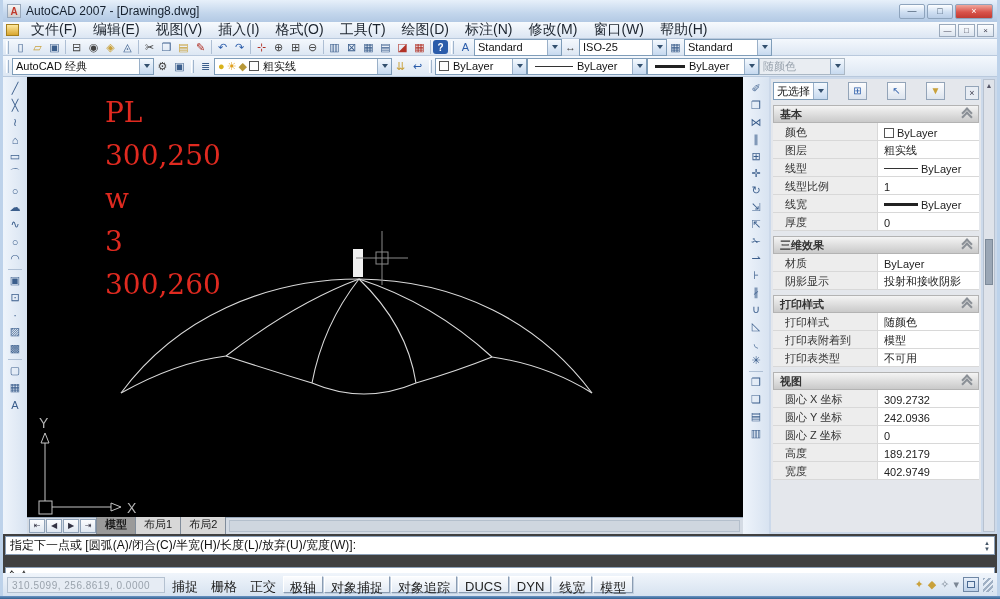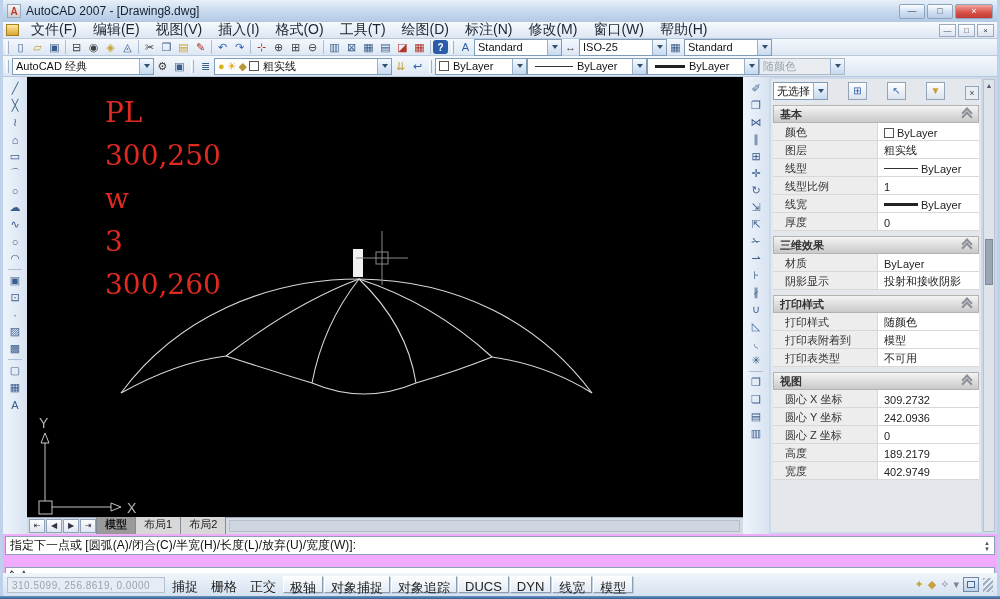--- a/index.html
+++ b/index.html
@@ -105,21 +105,21 @@
             white-space:nowrap; overflow:hidden; border-left:1px solid #d8d8d8; }
   .pvalue .swatch { margin-right:3px; }
   .pvalue .ltline { width:34px; margin:0 3px 0 0; }
   .pvalue .lwline { width:34px; margin:0 3px 0 0; }
   .props-scroll { width:12px; margin-left:2px; background:#dfe3ea; border:1px solid #b8c2d0;
                   display:flex; flex-direction:column; align-items:center; }
   .ps-up { font-size:7px; color:#556; padding-top:2px; }
   .ps-thumb { width:8px; height:46px; background:#9aa6b5; border:1px solid #7d8a99; margin-top:150px; }
 
   
-  .cmd { height:39px; padding:2px 2px 3px; background:#f0abfc; display:flex; flex-direction:column; gap:12px; }
+  .cmd { height:39px; padding:2px 2px 3px; background:#404040; display:flex; flex-direction:column; gap:12px; }
   .cmd-hist { flex:1; background:#fff; border:1px solid #8ca0b8; display:flex; align-items:center;
               padding:0 4px; font-size:12px; color:#111; }
   .cmd-vs { margin-left:auto; display:flex; flex-direction:column; font-size:6px; color:#456; line-height:6px; }
   .cmd-prompt { flex:1; background:#fff; border:1px solid #8ca0b8; display:flex; align-items:flex-end;
               padding:0 0; font-size:12px; color:#111; }
   .cmd-hscroll { margin-left:auto; display:flex; align-items:center; gap:2px; font-size:7px; color:#456; }
   .hthumb { width:14px; height:9px; background:#d4deea; border:1px solid #93a4b8; }
 
   
   .statusbar { height:23px; display:flex; align-items:center; gap:1px; padding:0 4px;

